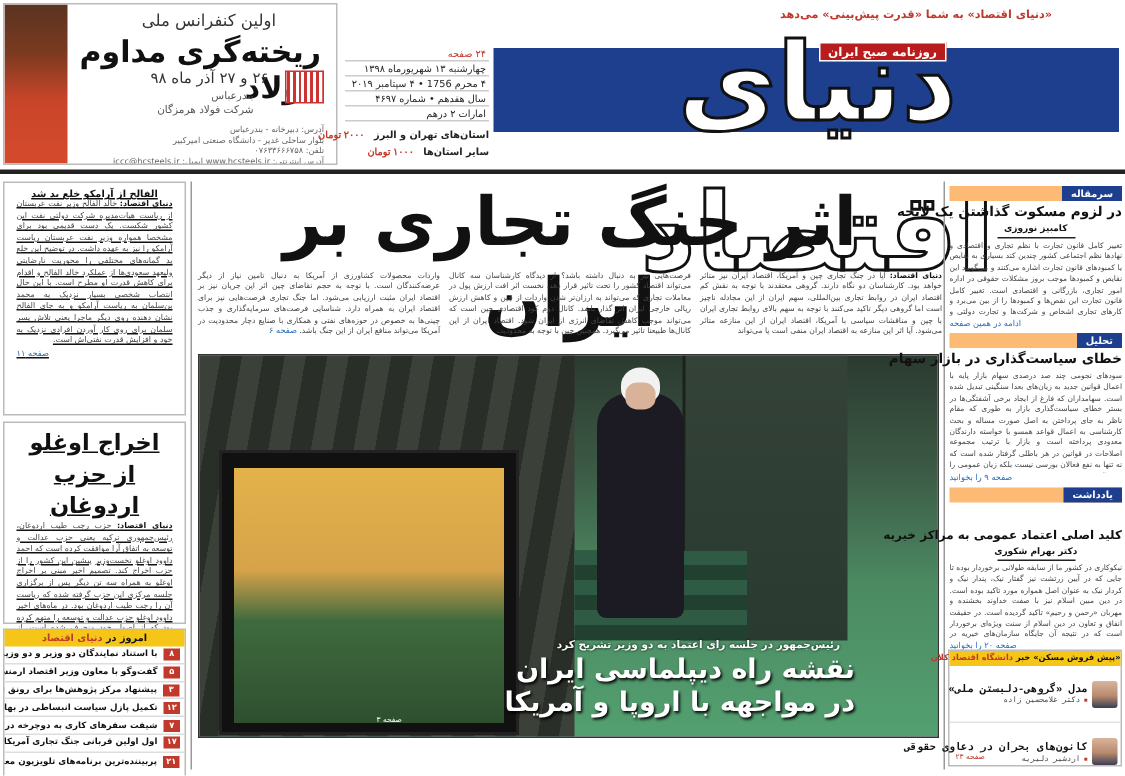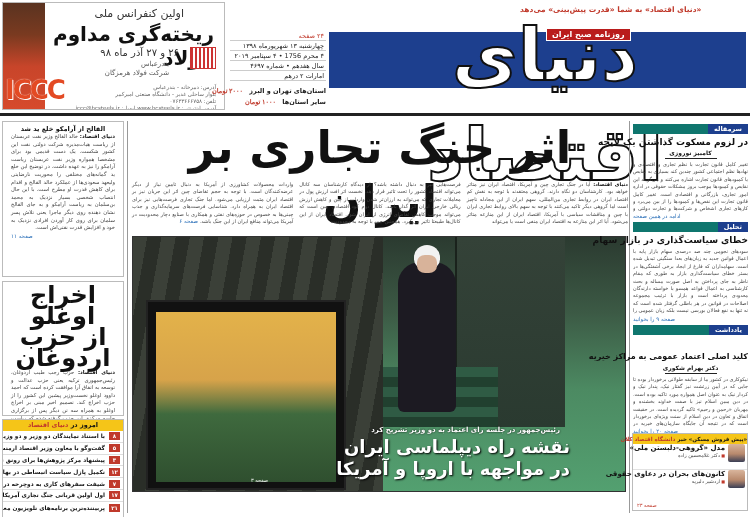--- a/index.html
+++ b/index.html
@@ -28,21 +28,21 @@
 
   .mast-bar { left: 329px; top: 32px; width: 417px; height: 56px; background: #1d3f8e; }
   .mast-title { left: 355px; top: 5px; width: 380px; height: 105px; font: bold 72px "DejaVu Sans", sans-serif; color: #fff; -webkit-text-stroke: 2px #111; text-align: center; line-height: 100px; direction: rtl; letter-spacing: -4px; }
   .mast-slogan { left: 520px; top: 5px; font-size: 7.5px; color: #c0392b; font-weight: bold; white-space: nowrap; }
   .mast-sub { left: 546px; top: 28px; border: 1px solid #fff; background: #b91c1c; color: #fff; font-size: 8px; font-weight: bold; padding: 1px 5px; white-space: nowrap; }
 
   .top-rule { left: 0; top: 113px; width: 750px; height: 3px; background: #222; }
 
   
   .left-col { left: 2px; top: 121px; width: 122px; }
-  .lbox { border: 1px solid #bbb; padding: 3px 8px 2px; background: #fff; }
+  .lbox { border: 1px solid #bbb; padding: 3px 8px 2px; background: #fff; text-decoration: underline; }
   .kicker { font-size: 6.5px; font-weight: bold; text-align: center; }
   .lhead { font-size: 21px; font-weight: bold; line-height: 22px; text-align: center; letter-spacing: -1px; }
   .body-text { font-size: 5.3px; line-height: 7.6px; color: #444; text-align: justify; direction: rtl; }
   .body-text .lead { font-weight: bold; color: #111; }
   .more { font-size: 5.5px; color: #2a6fb8; display: block; text-align: left; margin-top: 1px; }
 
   .today-box { left: 2px; top: 419px; width: 122px; height: 114px; border: 1px solid #bbb; background: #fff; }
   .today-title { height: 11px; background: #f5c518; text-align: center; font-size: 6.5px; font-weight: bold; line-height: 11px; }
   .today-title .brand { color: #c0392b; }
   .today-item { height: 11.8px; border-bottom: 1px solid #ddd; display: flex; align-items: center; font-size: 5.8px; font-weight: bold; padding: 0 3px; white-space: nowrap; overflow: hidden; }
@@ -70,45 +70,44 @@
   .photo .head { position: absolute; left: 281px; top: 8px; width: 26px; height: 24px; background: #f2f2f2; border-radius: 50% 50% 40% 40%; }
   .photo .face { position: absolute; left: 284px; top: 18px; width: 20px; height: 18px; background: #d8b39a; border-radius: 40%; }
   .photo-cap-kicker { position: absolute; right: 65px; top: 189px; font-size: 7px; color: #fff; font-weight: bold; white-space: nowrap; text-shadow: 0 0 2px #000; }
   .photo-cap-head { position: absolute; right: 55px; top: 199px; font-size: 18px; color: #fff; font-weight: bold; line-height: 22px; text-align: right; white-space: nowrap; text-shadow: 1px 1px 2px #000; }
 
   .center-vrule { left: 127px; top: 121px; width: 1px; height: 392px; background: #999; }
   .right-vrule { left: 629px; top: 121px; width: 1px; height: 392px; background: #999; }
 
   
   .right-col { left: 633px; top: 124px; width: 115px; }
-  .section-tag { height: 10px; background: #0f766e; position: relative; margin-bottom: 2px; }
+  .section-tag { height: 10px; background: #fdba74; position: relative; margin-bottom: 2px; }
   .section-tag span { position: absolute; right: 0; top: 0; height: 10px; padding: 0 6px; background: #1d3f8e; color: #fff; font-size: 6.5px; line-height: 10px; font-weight: bold; }
   .rhead { font-size: 9px; font-weight: bold; text-align: center; line-height: 12px; white-space: nowrap; }
   .author { font-size: 6px; font-weight: bold; text-align: center; margin: 1px 0 2px; }
   .author-rule { width: 52px; height: 1px; background: #222; margin: 0 auto 2px; }
   .r-body { font-size: 5px; line-height: 7.4px; color: #444; text-align: justify; }
   .rblock { margin-bottom: 3px; }
 
   .books-box { left: 632px; top: 433px; width: 116px; height: 78px; border: 1px solid #bbb; background: #fff; }
   .books-title { height: 10px; background: #f5c518; text-align: center; font-size: 5.5px; font-weight: bold; line-height: 10px; white-space: nowrap; }
   .books-title .brand { color: #c0392b; }
-  .book { height: 26px; display: flex; align-items: flex-start; border-bottom: 1px solid #e2e2e2; padding: 0 2px; }
+  .book { height: 38px; display: flex; align-items: center; border-bottom: 1px solid #e2e2e2; padding: 0 2px; font-family: Liberation Mono, monospace; }
   .book-photo { width: 17px; height: 18px; background: linear-gradient(180deg,#d9b59c 0%,#b8896d 55%,#3a3f55 100%); border-radius: 2px; flex: none; margin-left: 3px; }
   .book-text { flex: 1; text-align: right; }
   .book-title { font-size: 7px; font-weight: bold; white-space: nowrap; }
   .book-author { font-size: 5px; color: #444; white-space: nowrap; }
   .book-author::before { content: "■ "; color: #c0392b; font-size: 4px; }
   .books-page { position: absolute; left: 4px; bottom: 2px; font-size: 5px; color: #c0392b; }
 </style>
 </head>
 <body>
 
 <div class="abs ad-box">
   <div class="ad-photo"></div>
-  <div class="ad-icc">ICCC</div>
   <div class="ad-t1">اولین کنفرانس ملی</div>
   <div class="ad-t2">ریخته‌گری مداوم فولاد</div>
   <div class="ad-logo"></div>
   <div class="ad-t3">۲۶ و ۲۷ آذر ماه ۹۸</div>
   <div class="ad-t4">
     <div>بندرعباس</div>
     <div>شرکت فولاد هرمزگان</div>
   </div>
   <div class="ad-t5">
     <div>آدرس: دبیرخانه - بندرعباس</div>
@@ -145,21 +144,21 @@
 <div class="abs left-col">
   <div class="lbox" style="height:156px;">
     <div class="kicker">الفالح از آرامکو خلع ید شد</div>
     <div class="body-text">
       <span class="lead">دنیای اقتصاد:</span><span> خالد الفالح وزیر نفت عربستان از ریاست هیات‌مدیره شرکت دولتی نفت این کشور شکست. یک دست قدیمی بود برای مشخصا همواره وزیر نفت عربستان ریاست آرامکو را نیز به عهده داشت. در توضیح این خلع ید گمانه‌های مختلفی را محوریت نارضایتی ولیعهد سعودی‌ها از عملکرد خالد الفالح و اقدام برای کاهش قدرت او مطرح است. با این حال انتصاب شخصی بسیار نزدیک به محمد بن‌سلمان به ریاست آرامکو و به جای الفالح نشان دهنده روی دیگر ماجرا یعنی تلاش پسر سلمان برای روی کار آوردن افرادی نزدیک به خود و افزایش قدرت نفتی‌اش است.</span>
     </div>
     <span class="more">صفحه ۱۱</span>
   </div>
 
   <div class="lbox" style="height:135px; margin-top:4px;">
-    <div class="lhead" style="font-size:24px;line-height:21px;">
+    <div class="lhead" style="font-size:15px;line-height:21px;">
       <div>اخراج اوغلو</div>
       <div>از حزب اردوغان</div>
     </div>
     <div class="body-text">
       <span class="lead">دنیای اقتصاد:</span><span> حزب رجب طیب اردوغان، رئیس‌جمهوری ترکیه یعنی حزب عدالت و توسعه به اتفاق آرا موافقت کرده است که احمد داوود اوغلو نخست‌وزیر پیشین این کشور را از حزب اخراج کند. تصمیم اخیر مبنی بر اخراج اوغلو به همراه سه تن دیگر پس از برگزاری جلسه مرکزی این حزب گرفته شده که ریاست آن را رجب طیب اردوغان بود. در ماه‌های اخیر داوود اوغلو حزب عدالت و توسعه را متهم کرده بود که از اصول خود منحرف شده است. از همچنین از عملکرد حزب حاکم پس از شکست در انتخابات شهرداری استانبول انتقاد کرده بود.</span>
     </div>
     <span class="more">صفحه ۴</span>
   </div>
 </div>
 

